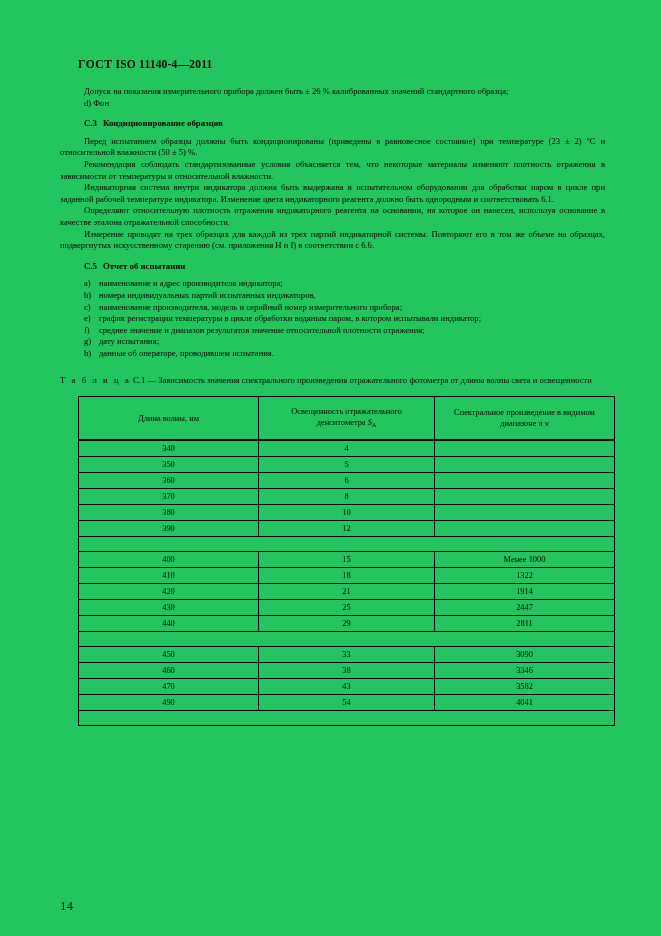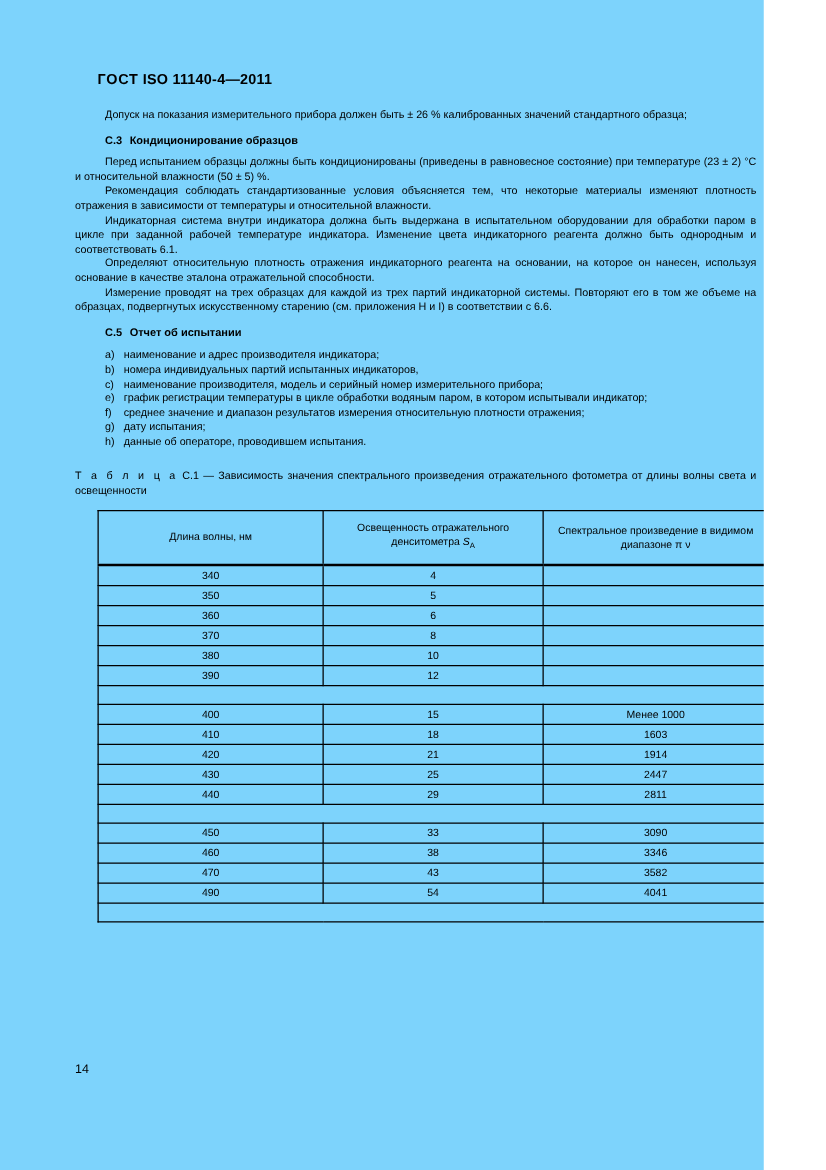--- a/index.html
+++ b/index.html
@@ -7,25 +7,26 @@
     margin: 0;
     padding: 0;
     background: #ffffff;
   }
   body {
     font-family: "Liberation Sans", sans-serif;
     color: #000000;
   }
   .page {
     position: relative;
-    width: 611px;
+    width: 661px;
     height: 936px;
-    background: #7dd3fc;
+    background: #22c55e;
     overflow: hidden;
     box-sizing: border-box;
+    font-family: Liberation Serif, serif;
   }
   .content {
     position: absolute;
     left: 60px;
     top: 58px;
     width: 545px;
   }
 
   
   .doc-header {
@@ -138,58 +139,59 @@
     vertical-align: -2px;
   }
   .sym-greek {
     font-style: normal;
   }
 
   
   .page-number {
     position: absolute;
     left: 60px;
-    top: 850px;
-    font-size: 10px;
+    top: 898px;
+    font-size: 13px;
   }
 </style>
 </head>
 <body>
 
 <div class="page">
 
   <div class="content">
 
     <div class="doc-header">
       <span class="gost">ГОСТ</span>
       <span>ISO 11140-4—2011</span>
     </div>
 
     <p class="body-text indent">Допуск на показания измерительного прибора должен быть ± 26 % калиброванных значений стандартного образца;</p>
+    <div class="sub-item">d)  Фон</div>
 
     <h3 class="section-title">
       <span class="num">C.3</span><span>Кондиционирование образцов</span>
     </h3>
     <p class="body-text indent">Перед испытанием образцы должны быть кондиционированы (приведены в равновесное состояние) при температуре (23 ± 2) °С и относительной влажности (50 ± 5) %.</p>
     <p class="body-text indent">Рекомендация соблюдать стандартизованные условия объясняется тем, что некоторые материалы изменяют плотность отражения в зависимости от температуры и относительной влажности.</p>
 
     <p class="body-text indent">Индикаторная система внутри индикатора должна быть выдержана в испытательном оборудовании для обработки паром в цикле при заданной рабочей температуре индикатора. Изменение цвета индикаторного реагента должно быть однородным и соответствовать 6.1.</p>
     <p class="body-text indent">Определяют относительную плотность отражения индикаторного реагента на основании, на которое он нанесен, используя основание в качестве эталона отражательной способности.</p>
     <p class="body-text indent">Измерение проводят на трех образцах для каждой из трех партий индикаторной системы. Повторяют его в том же объеме на образцах, подвергнутых искусственному старению (см. приложения H и I) в соответствии с 6.6.</p>
 
     <h3 class="section-title">
       <span class="num">C.5</span><span>Отчет об испытании</span>
     </h3>
 
     <ul class="list-block">
       <li><span class="marker">a)</span><span>наименование и адрес производителя индикатора;</span></li>
       <li><span class="marker">b)</span><span>номера индивидуальных партий испытанных индикаторов,</span></li>
       <li><span class="marker">c)</span><span>наименование производителя, модель и серийный номер измерительного прибора;</span></li>
       <li><span class="marker">e)</span><span>график регистрации температуры в цикле обработки водяным паром, в котором испытывали индикатор;</span></li>
-      <li><span class="marker">f)</span><span>среднее значение и диапазон результатов измерения относительную плотности отражения;</span></li>
+      <li><span class="marker">f)</span><span>среднее значение и диапазон результатов значение относительной плотности отражения;</span></li>
       <li><span class="marker">g)</span><span>дату испытания;</span></li>
       <li><span class="marker">h)</span><span>данные об операторе, проводившем испытания.</span></li>
     </ul>
 
     <div class="table-caption">
       <span class="tcap-label">Т а б л и ц а</span>
       <span>C.1</span>
       <span>— Зависимость значения спектрального произведения отражательного фотометра от длины волны света и освещенности</span>
     </div>
 
@@ -251,21 +253,21 @@
         </tr>
 
         <tr>
           <td>400</td>
           <td>15</td>
           <td>Менее 1000</td>
         </tr>
         <tr>
           <td>410</td>
           <td>18</td>
-          <td>1603</td>
+          <td>1322</td>
         </tr>
         <tr>
           <td>420</td>
           <td>21</td>
           <td>1914</td>
         </tr>
         <tr>
           <td>430</td>
           <td>25</td>
           <td>2447</td>

